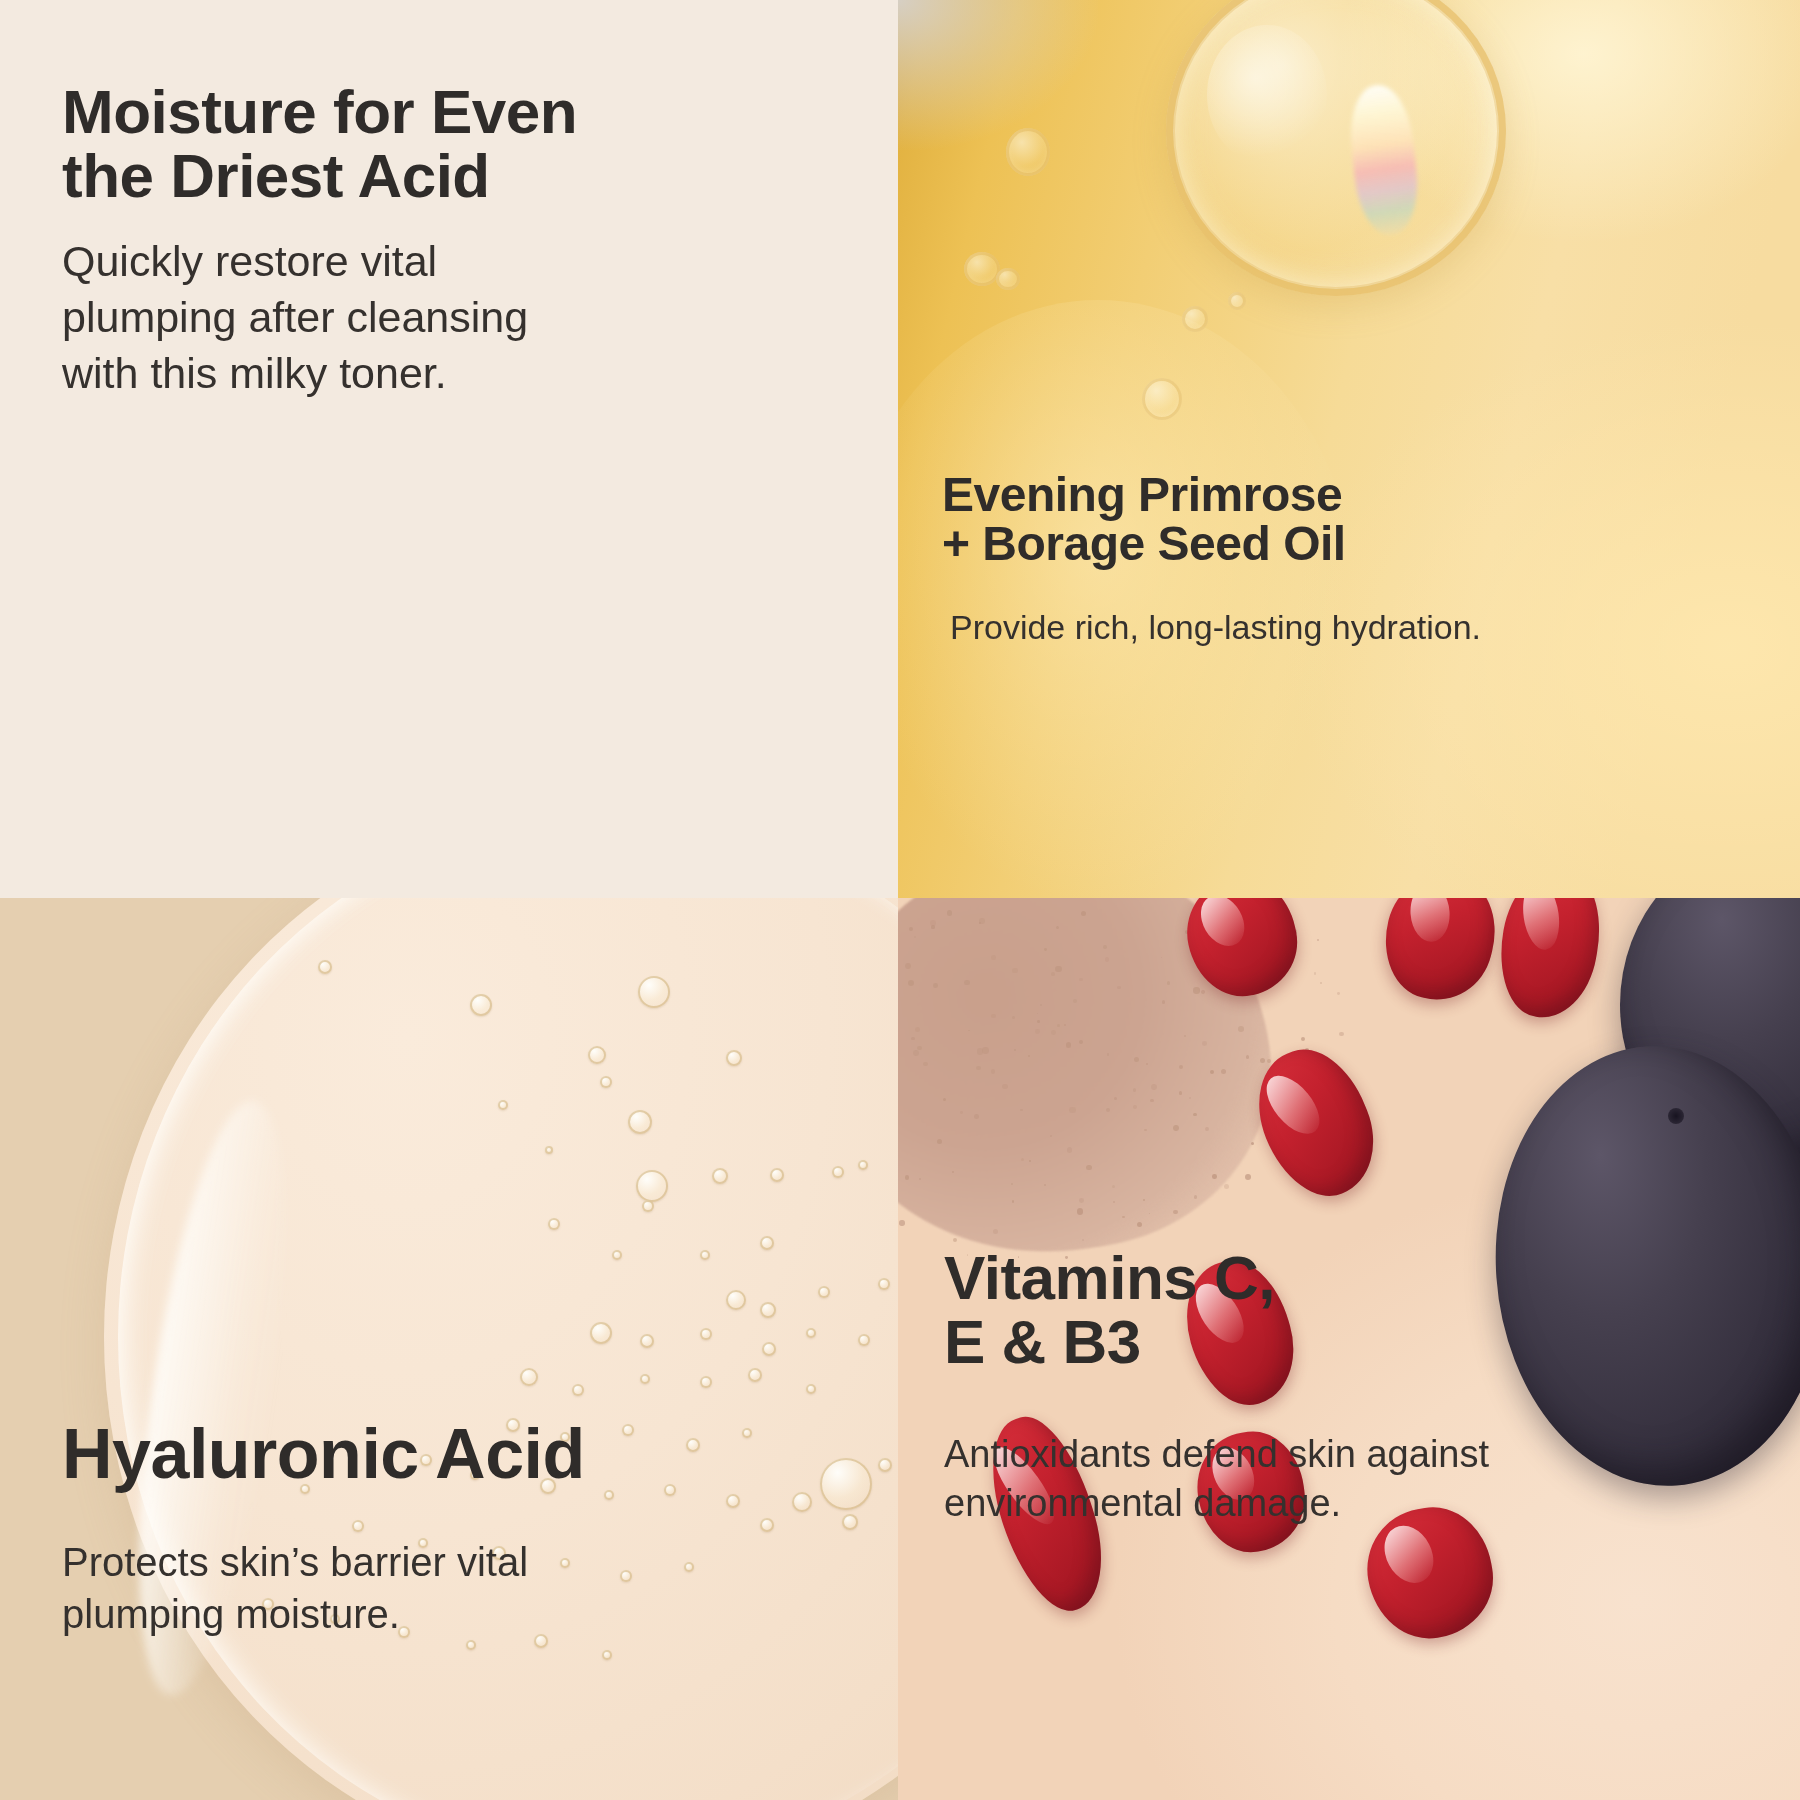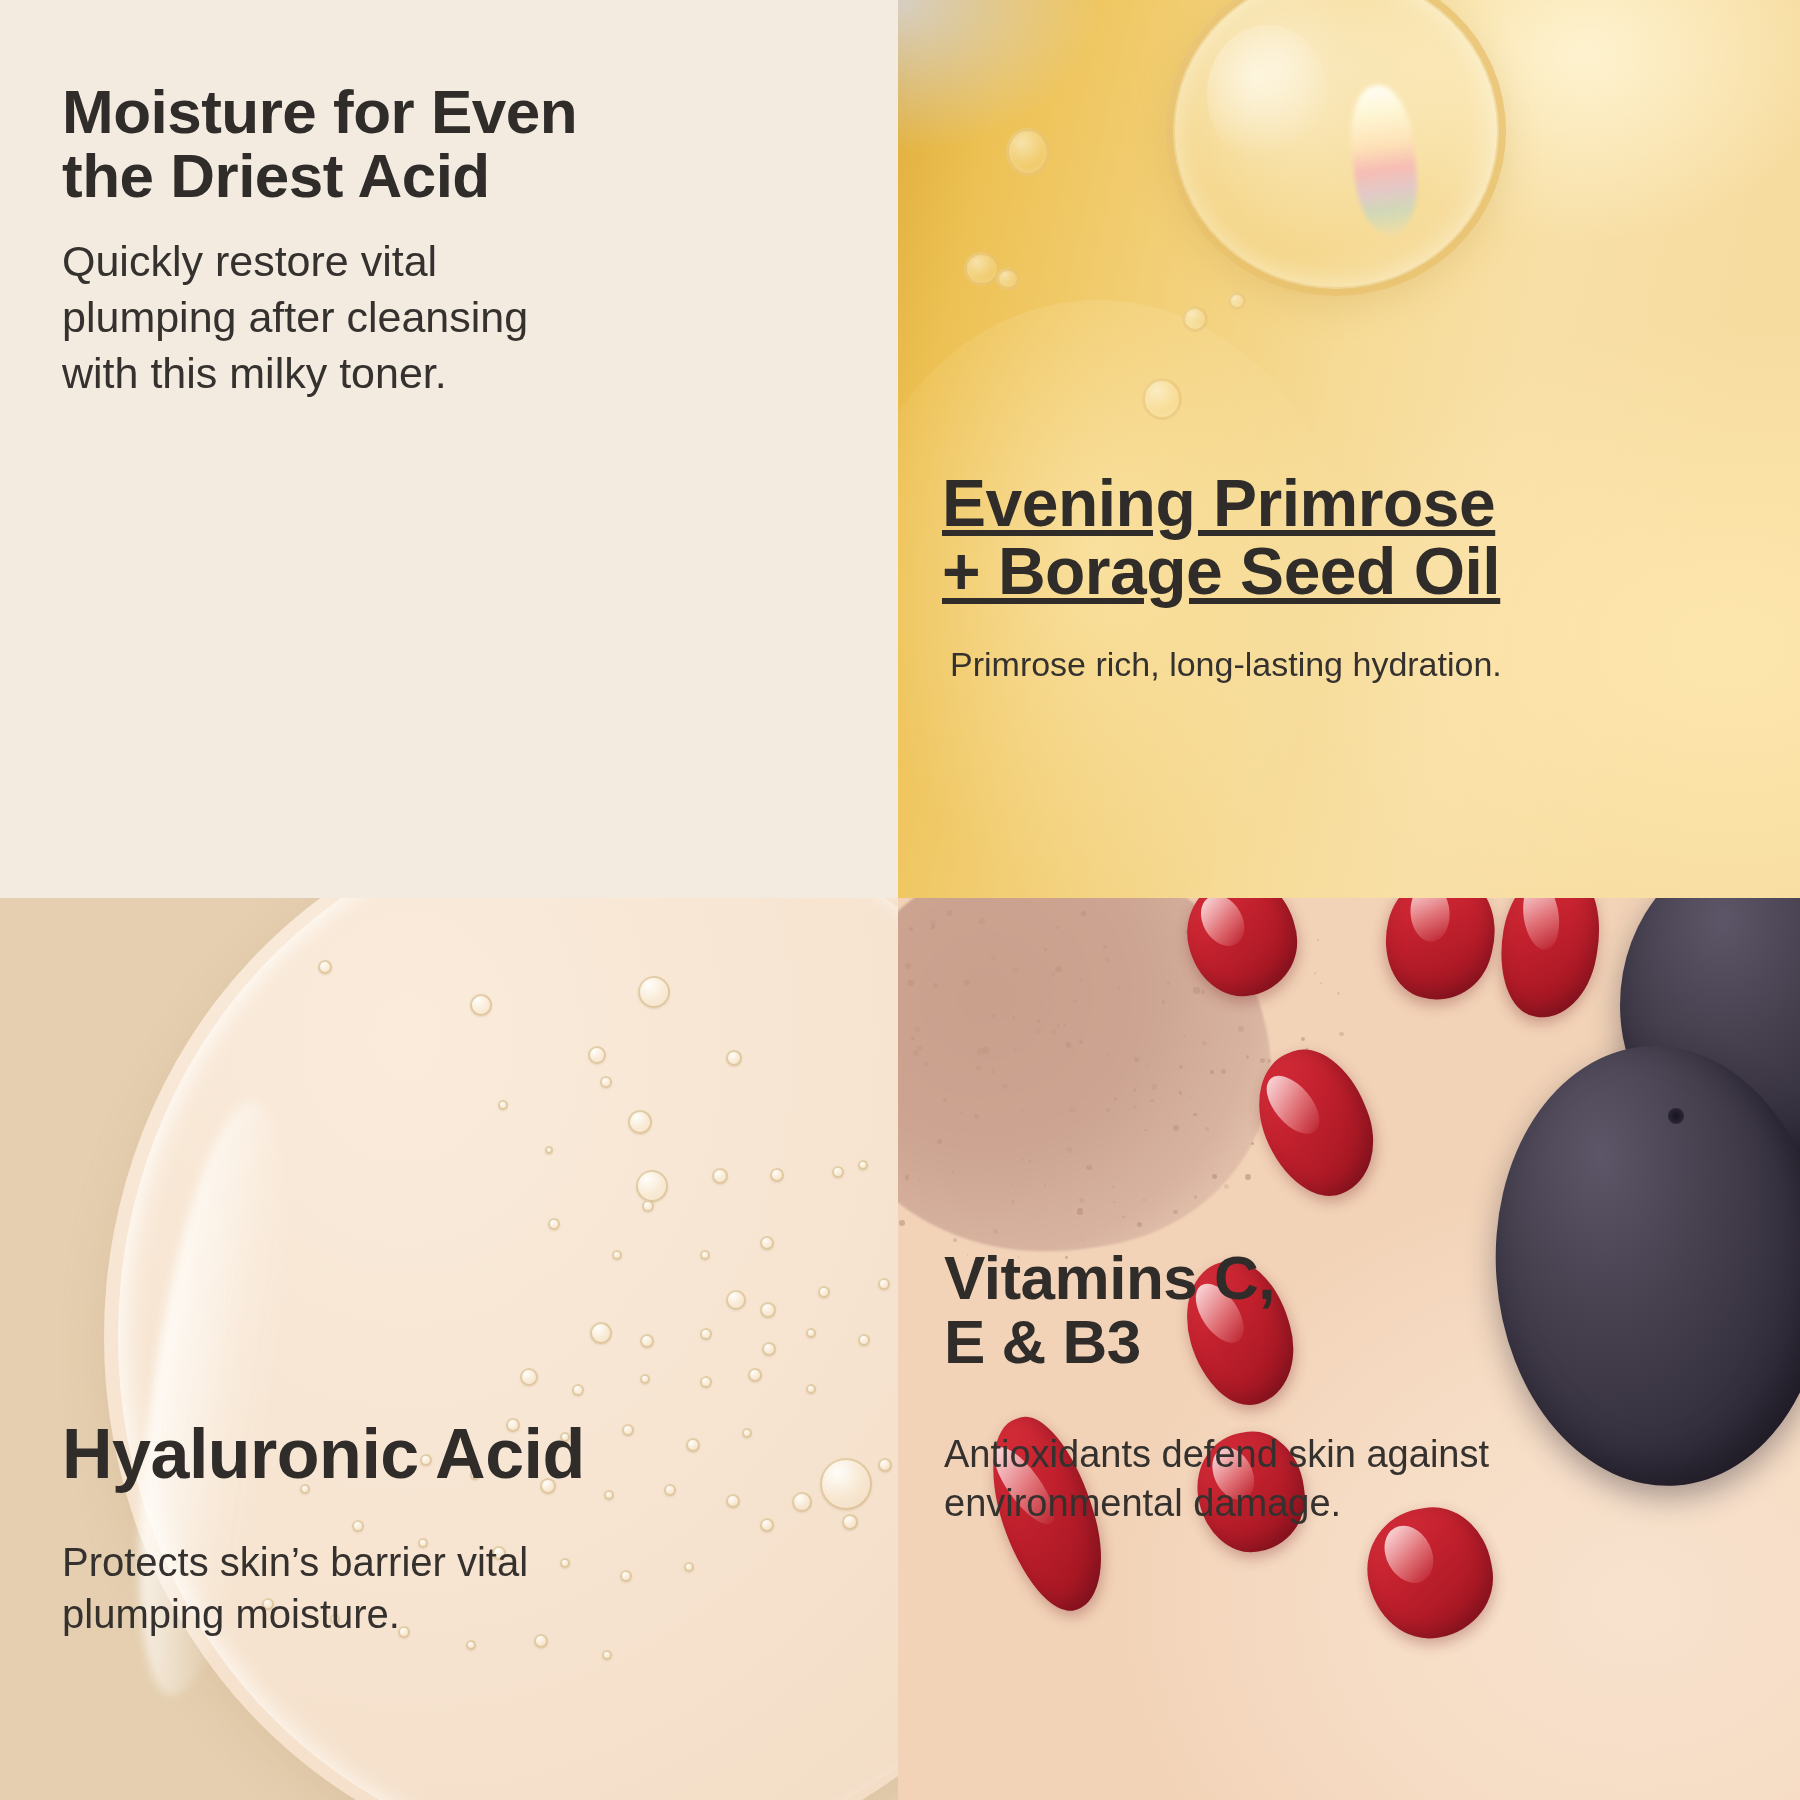--- a/index.html
+++ b/index.html
@@ -92,21 +92,21 @@
   #drop-b{left:66px;top:252px;width:36px;height:34px;}
   #drop-c{left:98px;top:268px;width:24px;height:22px;}
   #drop-d{left:284px;top:306px;width:26px;height:26px;}
   #drop-e{left:244px;top:378px;width:40px;height:42px;}
   #drop-f{left:330px;top:292px;width:18px;height:18px;}
   
   #oil-sheen{position:absolute;left:-60px;top:300px;width:520px;height:620px;border-radius:50%;
     background:radial-gradient(ellipse at 50% 40%, rgba(255,238,190,.55) 0%, rgba(255,238,190,0) 68%);}
 
   #tr-text{position:absolute;left:44px;top:470px;width:840px;}
-  #tr-text .headline{font-size:66px;text-decoration:underline;}
+  #tr-text .headline{font-size:48px;}
   #tr-text .sub{font-size:34px;margin-top:36px;margin-left:8px;}
 
   
   #q-bl{background:#E5CFB0;}
   #gel-blob{
     position:absolute;left:104px;top:-96px;width:1010px;height:1070px;border-radius:50%;
     background:
       radial-gradient(ellipse at 30% 22%, #FAEBDB 0%, #F7E5D2 42%, #F4DFC9 72%, #F0D8BF 100%);
     box-shadow:0 14px 46px rgba(186,152,112,.20);
   }
@@ -192,21 +192,21 @@
       <div class="drop" id="drop-b"></div>
       <div class="drop" id="drop-c"></div>
       <div class="drop" id="drop-d"></div>
       <div class="drop" id="drop-e"></div>
       <div class="drop" id="drop-f"></div>
     </div>
 
     <div id="tr-text">
       <h2 class="headline">Evening Primrose
 + Borage Seed Oil</h2>
-      <p class="sub">Primrose rich, long-lasting hydration.</p>
+      <p class="sub">Provide rich, long-lasting hydration.</p>
     </div>
   </div>
 
   <div class="quad" id="q-bl">
     <div id="gel-blob"></div>
     <div id="gel-rim"></div>
     <div id="gel-rim2"></div>
     <div id="gel-bubbles">
         <div class="bub" style="left: 318px; top: 62px; width: 14px; height: 14px;"></div>
         <div class="bub" style="left: 470px; top: 96px; width: 22px; height: 22px;"></div>

